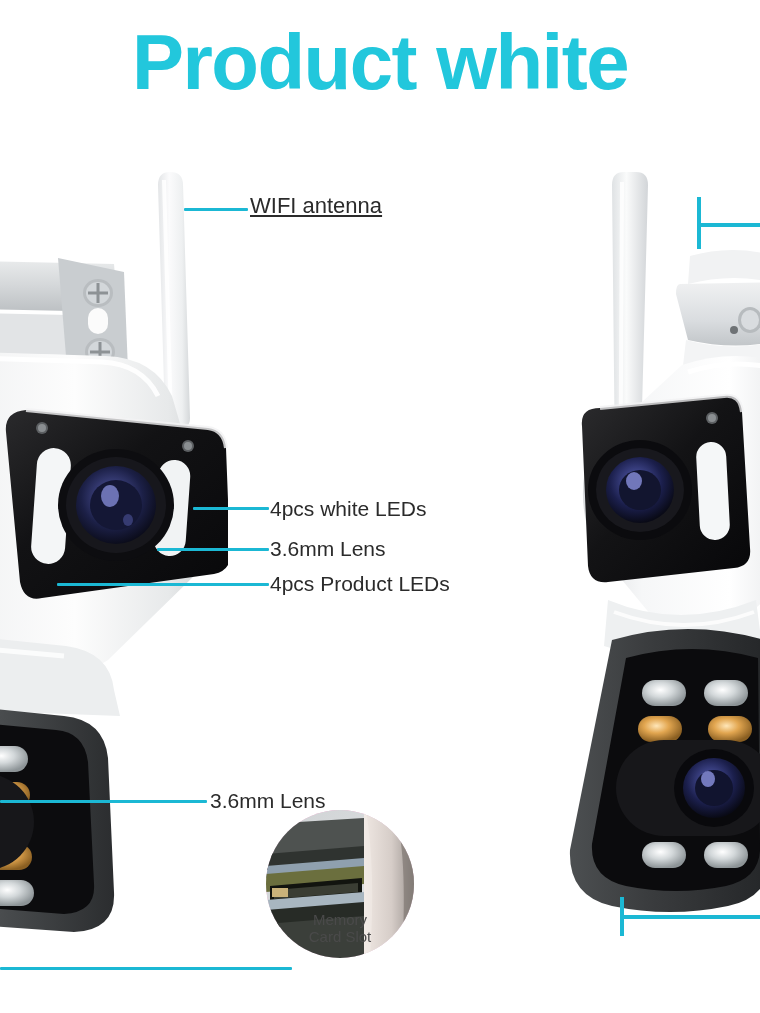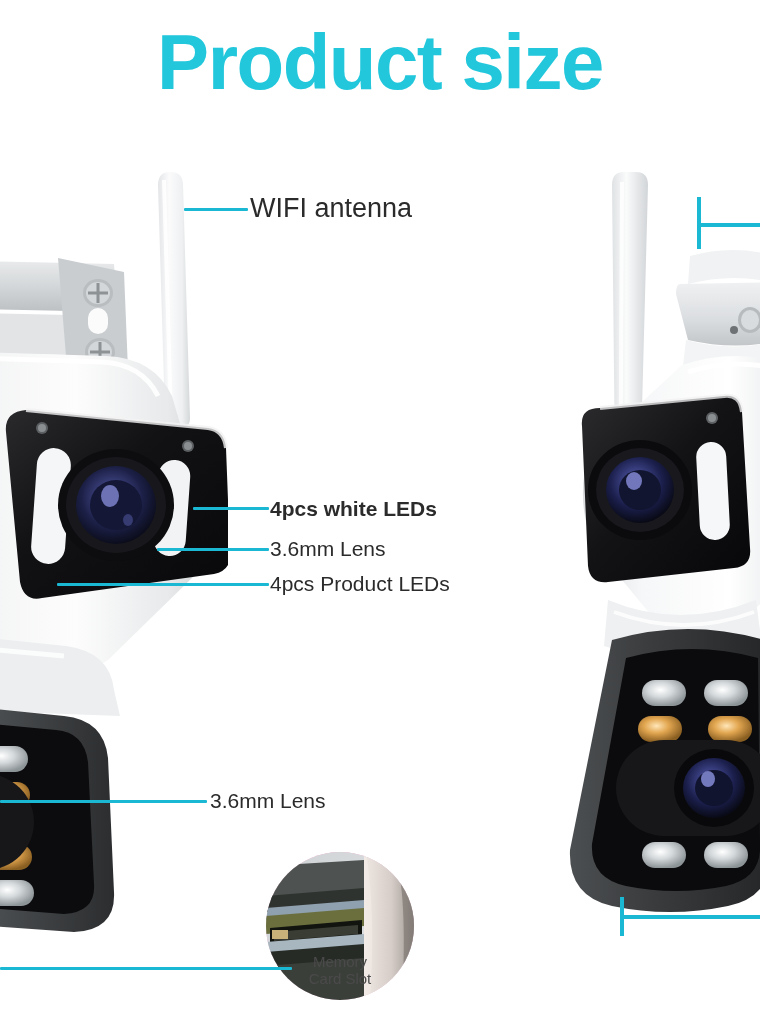--- a/index.html
+++ b/index.html
@@ -31,22 +31,22 @@
   }
 
   
   .label {
     position: absolute;
     font-family: "Liberation Sans", sans-serif;
     color: #2b2b2b;
     white-space: nowrap;
     line-height: 1;
   }
-  .label-antenna { left: 250px; top: 195px; font-size: 27px; }
-  .label-wled    { left: 270px; top: 498px; font-size: 21px; font-weight: bold; }
+  .label-antenna { left: 250px; top: 195px; font-size: 22px; text-decoration: underline; }
+  .label-wled    { left: 270px; top: 498px; font-size: 21px; }
   .label-lens1   { left: 270px; top: 538px; font-size: 21px; }
   .label-irled   { left: 270px; top: 573px; font-size: 21px; }
   .label-lens2   { left: 210px; top: 790px; font-size: 21px; }
 
   
   .leader {
     position: absolute;
     background: #1bb8d4;
     height: 3px;
     border-radius: 1px;
@@ -73,21 +73,21 @@
   .dim-top-v { left: 697px; top: 197px; height: 52px; }
   .dim-bot-h { left: 620px; top: 915px; width: 140px; }
   .dim-bot-v { left: 620px; top: 897px; height: 39px; }
 
   
   .cam { position: absolute; }
 
   
   .mem-circle {
     position: absolute;
-    left: 266px; top: 852px;
+    left: 266px; top: 810px;
     width: 148px; height: 148px;
     border-radius: 50%;
     overflow: hidden;
     background: #f9a8d4;
   }
   .mem-photo { position: absolute; inset: 0; }
   .mem-caption {
     position: absolute;
     left: 0; right: 0; bottom: 12px;
     text-align: center;
@@ -354,21 +354,21 @@
       <path d="M0 114 L98 106 L98 148 L0 148 Z" fill="#3b3f3a"></path>
 
       <path d="M98 0 L148 0 L148 148 L98 148 Z" fill="url(#memFinger)"></path>
       <path d="M128 0 q14 40 8 148 L148 148 L148 0 Z" fill="#6f6763" opacity=".55"></path>
       <path d="M100 0 q10 60 4 148 L98 148 L98 0 Z" fill="#f3ede9" opacity=".5"></path>
     </svg>
     <div class="mem-caption">Memory
 Card Slot</div>
   </div>
 
-  <div class="title">Product size</div>
+  <div class="title">Product white</div>
 
   <div class="leader ld-antenna"></div>
   <div class="leader ld-wled"></div>
   <div class="leader ld-lens1"></div>
   <div class="leader ld-irled"></div>
   <div class="leader ld-lens2"></div>
   <div class="leader ld-mem"></div>
 
   <div class="dim-v dim-top-v"></div>
   <div class="dim-h dim-top-h"></div>

